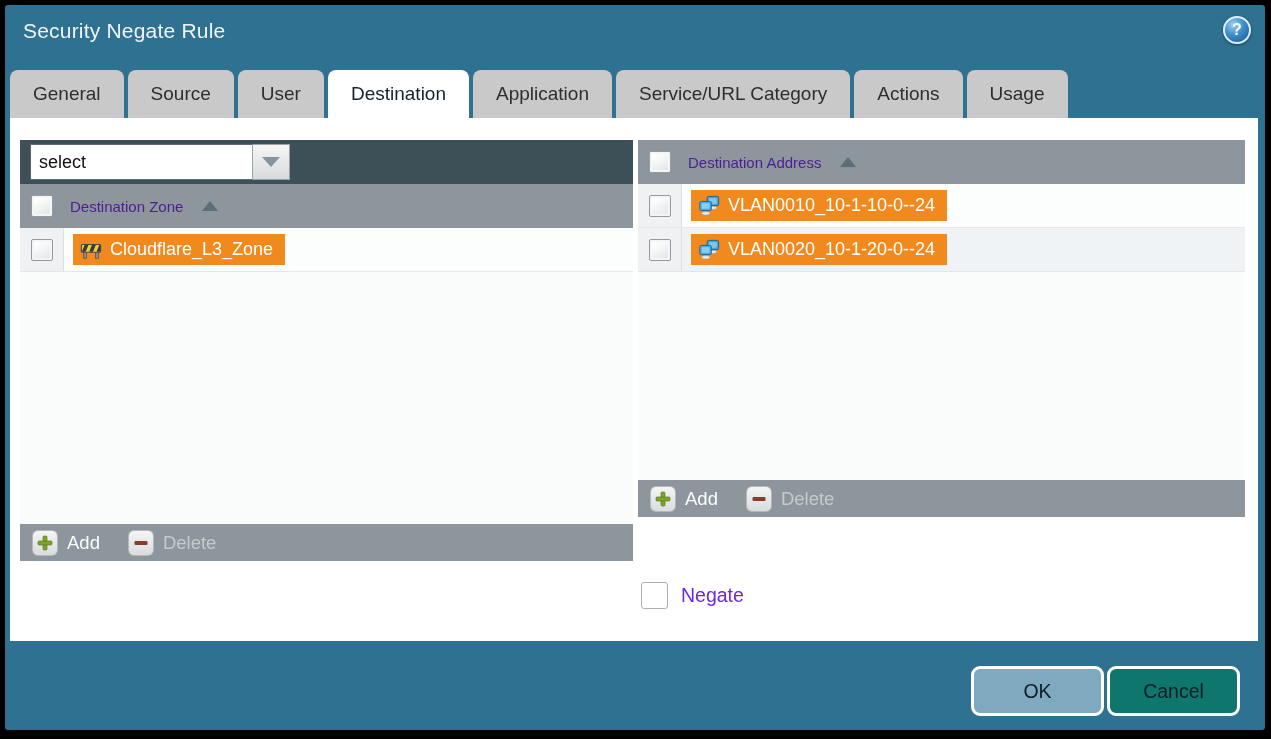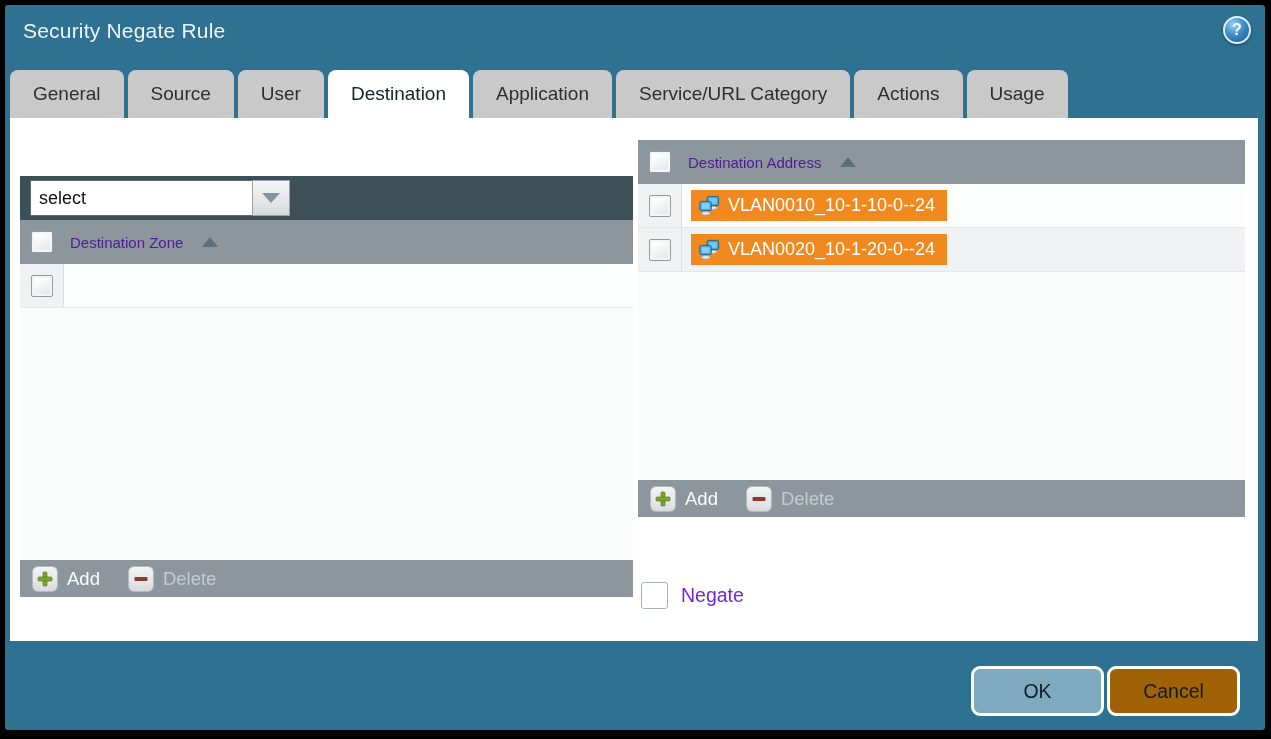--- a/index.html
+++ b/index.html
@@ -21,21 +21,21 @@
          display:flex; align-items:center; font-size:19px; color:#2E2E2E; cursor:pointer; }
   .tab.active { background:#FFFFFF; color:#16232B; }
 
   
   .content { position:absolute; left:5px; top:113px; width:1248px; height:523px; background:#fff; }
 
   .panel { position:absolute; top:22px; }
   .panel-zone { left:10px; width:613px; }
   .panel-addr { left:628px; width:607px; }
 
-  .phead { height:44px; background:#3D4F57; display:flex; align-items:center; padding-left:10px;margin-top:36px; }
+  .phead { height:44px; background:#3D4F57; display:flex; align-items:center; padding-left:10px; }
   .combo { display:flex; height:36px; }
   .combo input { width:222px; height:36px; border:1px solid #5A6A72; border-right:none; font-size:18px;
                  padding:0 8px; font-family:"Liberation Sans",sans-serif; color:#111; outline:none; }
   .combo .dbtn { width:38px; height:36px; background:linear-gradient(#F6F6F6,#D7DADC); border:1px solid #9AA2A7;
                  display:flex; align-items:center; justify-content:center; cursor:pointer; }
   .tri-down { width:0; height:0; border-left:9px solid transparent; border-right:9px solid transparent; border-top:10px solid #8495A0; }
 
   .colhead { height:44px; background:#8C969C; display:flex; align-items:center; padding-left:11px; gap:17px; }
   .colhead .label { color:#4c1d95; font-size:15px; }
   .tri-up { width:0; height:0; border-left:8px solid transparent; border-right:8px solid transparent; border-bottom:10px solid #5D6E78; margin-left:2px; }
@@ -67,21 +67,21 @@
   .negate-row { position:absolute; left:631px; top:464px; display:flex; align-items:center; gap:13px; }
   .negate-row .lbl { font-size:19.5px; color:#6d28d9; }
 
   .hdr-any-label { color:#F5F8FA; font-size:18.5px; margin-left:11px; }
 
   
   .btn { position:absolute; top:661px; width:133px; height:50px; border:3px solid #FFFFFF; border-radius:9px;
          font-size:19.5px; color:#0E1E27; font-family:"Liberation Sans",sans-serif; cursor:pointer;
          display:flex; align-items:center; justify-content:center; }
   .btn.ok { left:966px; background:#7FA9BE; }
-  .btn.cancel { left:1102px; background:#a16207; }
+  .btn.cancel { left:1102px; background:#0f766e; }
 
   .icon22 { width:22px; height:22px; flex:0 0 22px; }
 </style>
 </head>
 <body>
 
 <div class="dialog">
 
   <div class="title">Security Negate Rule</div>
   <div class="help">?</div>
@@ -111,20 +111,31 @@
       <div class="colhead">
         <div class="cb"></div>
         <span class="label">Destination Zone</span>
         <div class="tri-up"></div>
       </div>
       <div class="list">
         <div class="row plain">
           <div class="cbcell">
             <div class="cb"></div>
           </div>
+          <div class="pill">
+            <svg class="icon22" viewBox="0 0 24 24">
+              <rect x="4" y="13" width="3" height="8" fill="#8E8E8E" stroke="#4F4F4F" stroke-width="0.8"></rect>
+              <rect x="17" y="13" width="3" height="8" fill="#8E8E8E" stroke="#4F4F4F" stroke-width="0.8"></rect>
+              <rect x="1.5" y="6" width="21" height="8.5" rx="1.2" fill="#F0D12F" stroke="#474747" stroke-width="1.2"></rect>
+              <path d="M5 6.6 h4.2 l-3 7.3 h-4.2 z" fill="#3A3A3A"></path>
+              <path d="M13 6.6 h4.2 l-3 7.3 h-4.2 z" fill="#3A3A3A"></path>
+              <path d="M21 6.6 h1 v6 l-0.6 1.3 h-3.4 z" fill="#3A3A3A"></path>
+            </svg>
+            <span>Cloudflare_L3_Zone</span>
+          </div>
         </div>
       </div>
       <div class="pfoot">
         <div class="action">
           <div class="abtn">
             <svg width="16" height="16" viewBox="0 0 16 16">
               <rect x="6" y="1" width="4" height="14" rx="1" fill="#7CA32B" stroke="#5E7D1E" stroke-width="0.7"></rect>
               <rect x="1" y="6" width="14" height="4" rx="1" fill="#7CA32B" stroke="#5E7D1E" stroke-width="0.7"></rect>
             </svg>
           </div>

